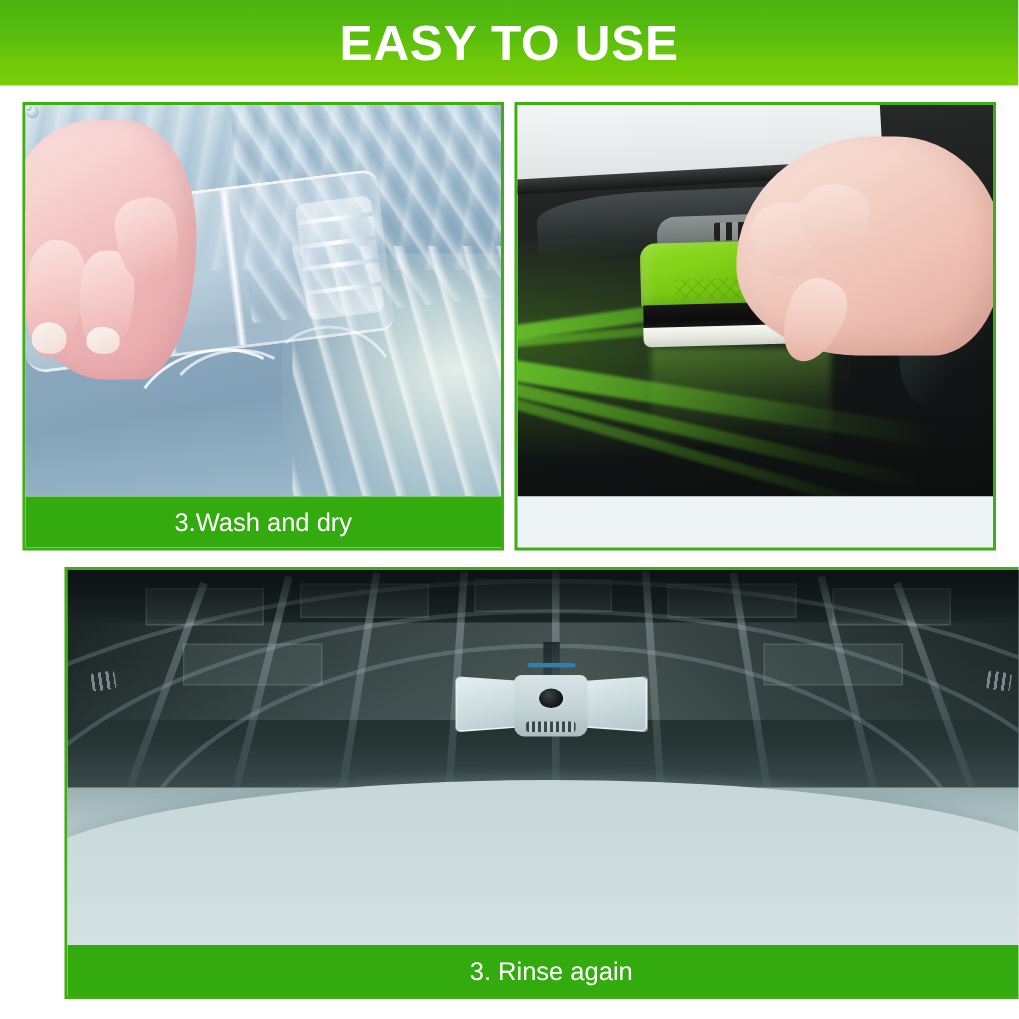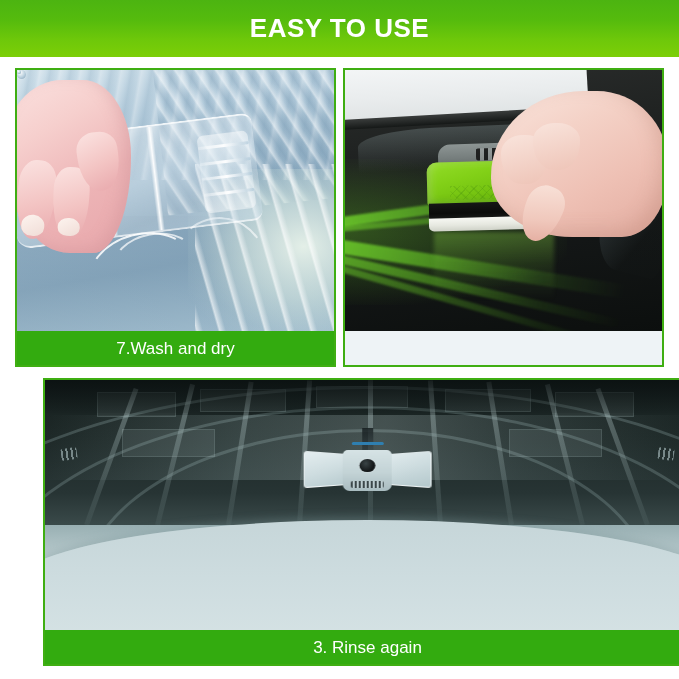--- a/index.html
+++ b/index.html
@@ -23,21 +23,21 @@
     width: 679px;
     height: 57px;
     background: linear-gradient(to bottom, #4cb411 0%, #55bb0d 35%, #6ec80a 70%, #7ccf07 100%);
     display: flex;
     align-items: center;
     justify-content: center;
     overflow: hidden;
   }
   .header-title {
     color: #ffffff;
-    font-size: 26px;
+    font-size: 33px;
     font-weight: bold;
     letter-spacing: 0.5px;
     line-height: 1;
     text-align: center;
     margin-top: -1px;
   }
 
   
   .panel {
     position: absolute;
@@ -543,21 +543,21 @@
           <div class="fingernail" style="left:18%; bottom:4%; width:62%; height:26%;"></div>
         </div>
         <div class="finger" style="left:38%; top:50%; width:28%; height:42%; transform:rotate(3deg);">
           <div class="fingernail" style="left:18%; bottom:5%; width:60%; height:24%;"></div>
         </div>
         <div class="finger" style="left:58%; top:30%; width:32%; height:34%; transform:rotate(-8deg);"></div>
       </div>
     </div>
   </div>
   <div class="caption-bar">
-    <span class="caption-text">7.Wash and dry</span>
+    <span class="caption-text">3.Wash and dry</span>
   </div>
 </div>
 
 <div class="panel panel-2">
   <div class="photo">
     <div class="car-scene">
       <div class="car-body-white"></div>
       <div class="car-body-white-edge"></div>
       <div class="car-pillar-right"></div>
       <div class="glass-shine-top"></div>

